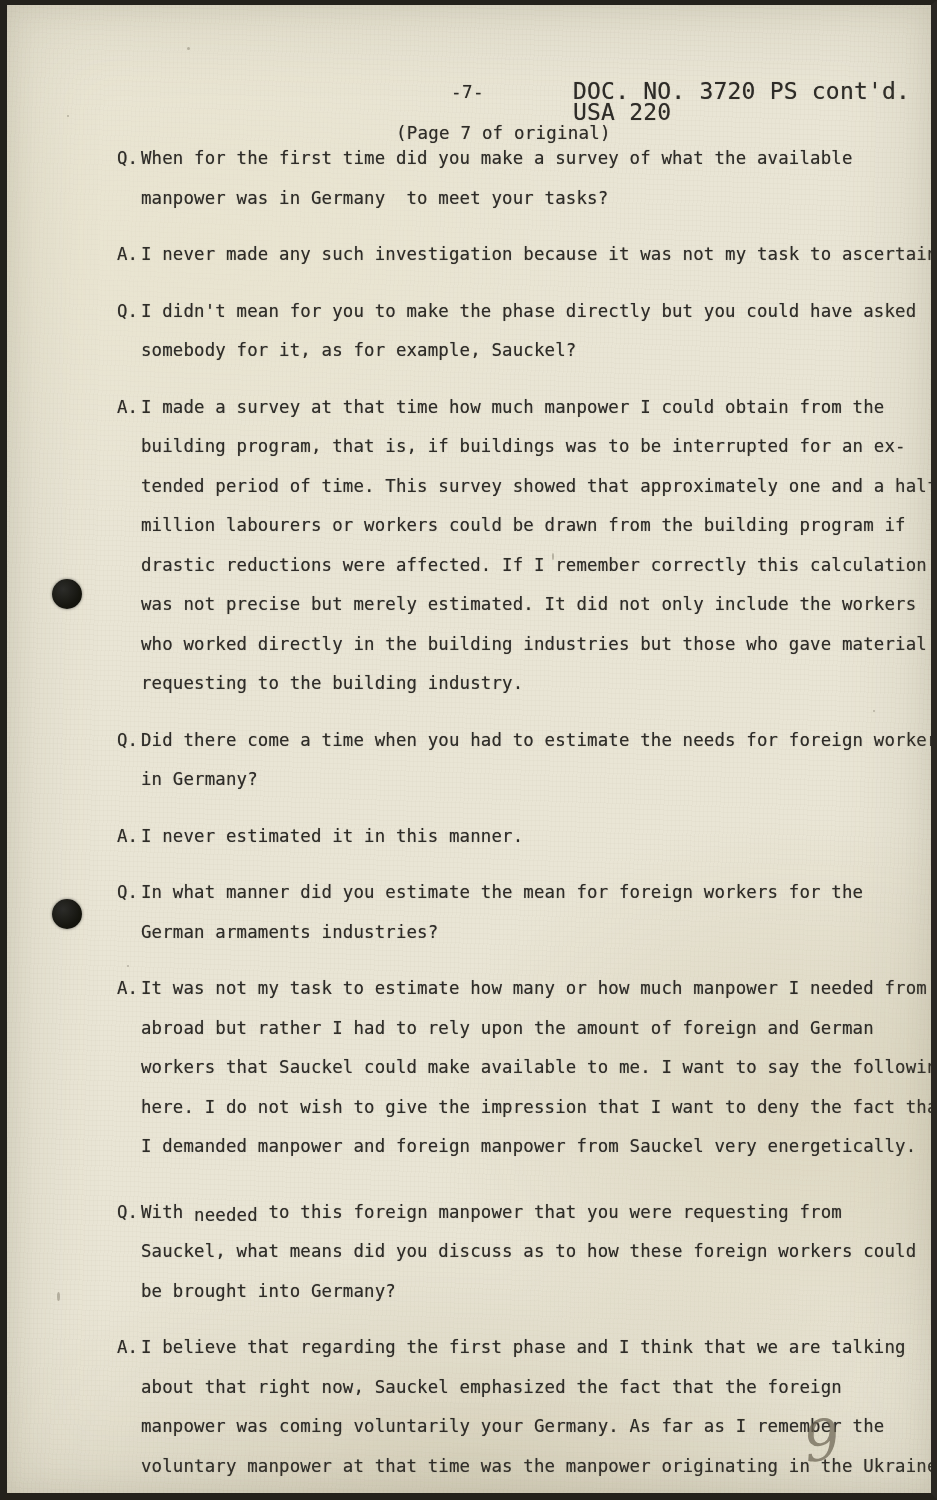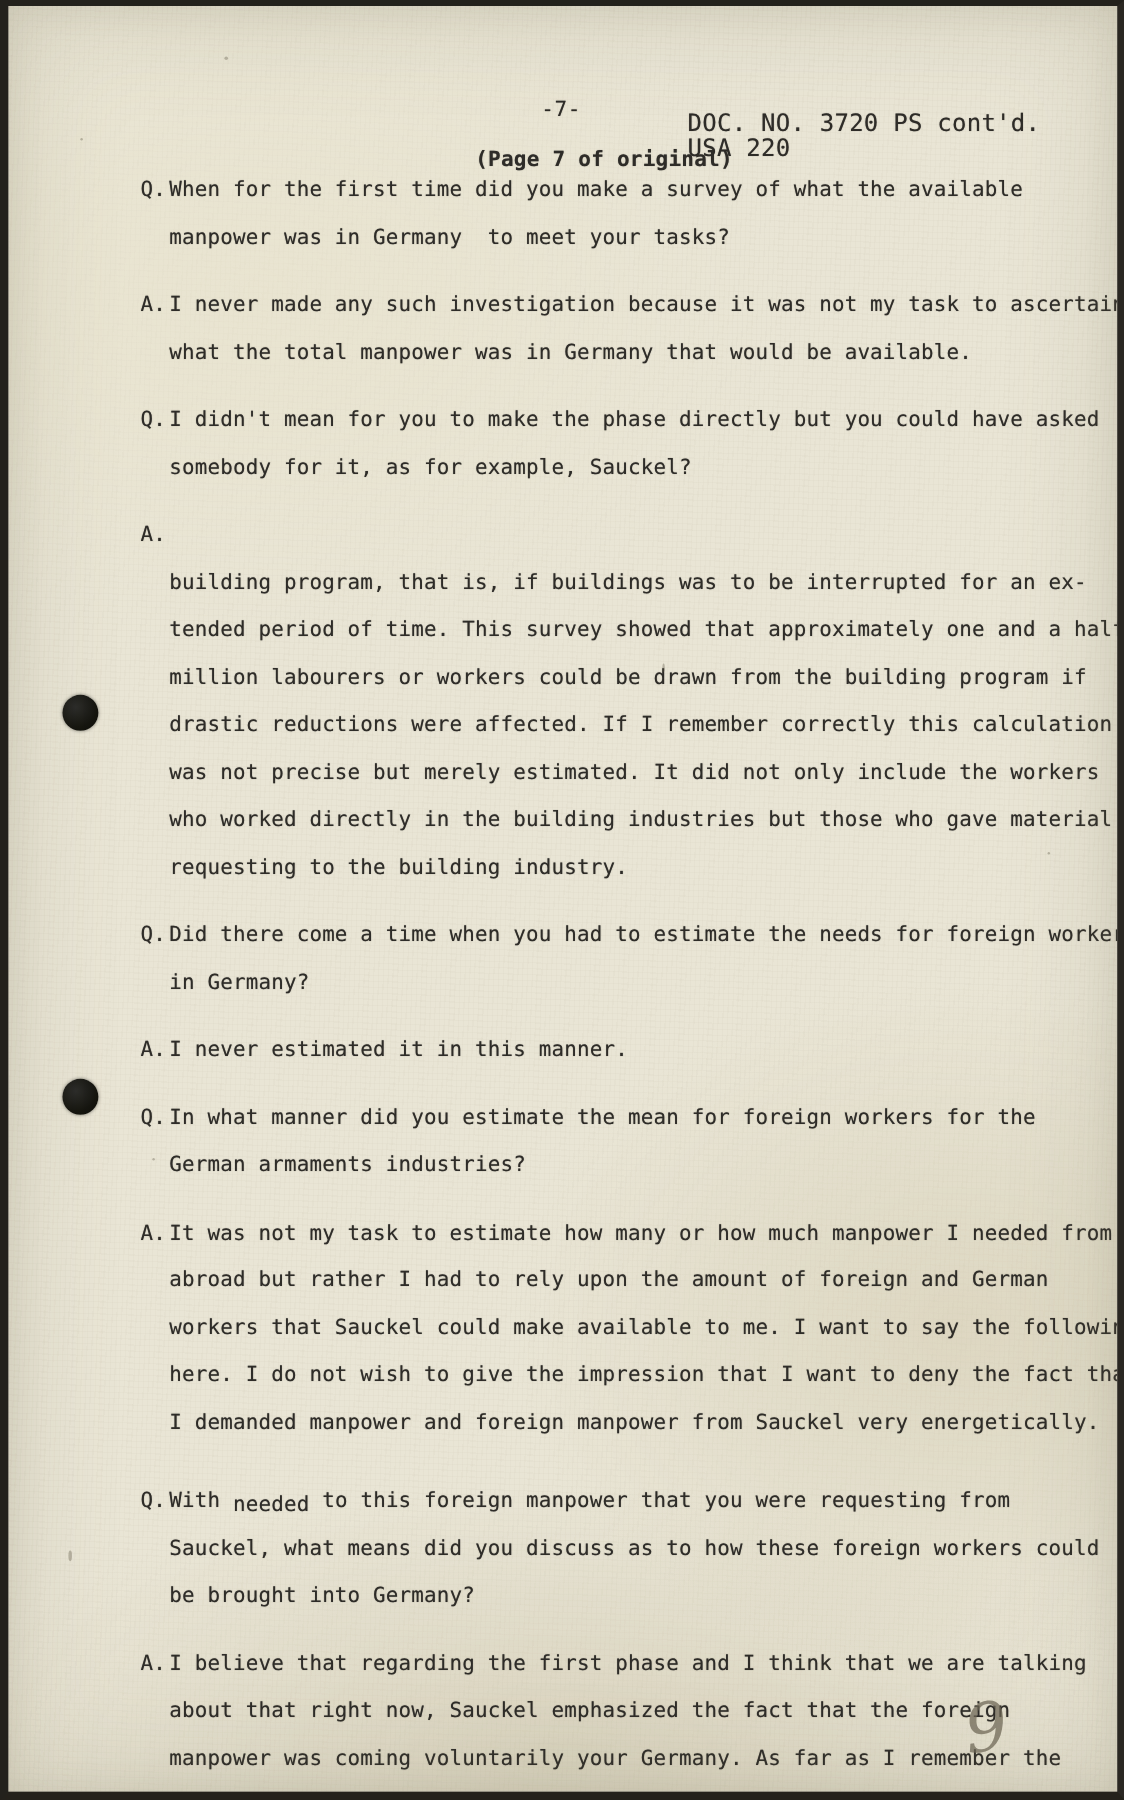--- a/index.html
+++ b/index.html
@@ -58,33 +58,32 @@
   .page-num {
     position: absolute;
     left: 444px;
     top: 4px;
     font-size: 17.5px;
     letter-spacing: 0.5px;
   }
   .doc-ref {
     position: absolute;
     left: 566px;
-    top: 14px;
-    font-size: 20px;
+    top: 3px;
+    font-size: 23px;
     letter-spacing: 0.2px;
     line-height: 21px;
   }
   .doc-ref span { display: block; }
   .orig-note {
     position: absolute;
     left: 389px;
     top: 45px;
     font-size: 17.5px;
     letter-spacing: 0.2px;
-    font-weight: bold;
   }
 
   
   .body {
     position: absolute;
     top: 134px;
     left: 110px;
     width: 790px;
   }
   .qa {
@@ -158,28 +157,27 @@
     <div class="orig-note ink">(Page 7 of original)</div>
   </div>
 
   <div class="body ink" id="transcript-body">
       <div class="qa">
         <div class="line"><span class="marker">Q.</span><span>When for the first time did you make a survey of what the available</span></div>
         <div class="line"><span>manpower was in Germany  to meet your tasks?</span></div>
       </div>
       <div class="qa">
         <div class="line"><span class="marker">A.</span><span>I never made any such investigation because it was not my task to ascertain</span></div>
-        <div class="line"><span>what the total manpower was in Germany that would be available.</span></div>
       </div>
       <div class="qa">
         <div class="line"><span class="marker">Q.</span><span>I didn't mean for you to make the phase directly but you could have asked</span></div>
         <div class="line"><span>somebody for it, as for example, Sauckel?</span></div>
       </div>
       <div class="qa">
-        <div class="line"><span class="marker">A.</span></div>
+        <div class="line"><span class="marker">A.</span><span>I made a survey at that time how much manpower I could obtain from the</span></div>
         <div class="line"><span>building program, that is, if buildings was to be interrupted for an ex-</span></div>
         <div class="line"><span>tended period of time. This survey showed that approximately one and a half</span></div>
         <div class="line"><span>million labourers or workers could be drawn from the building program if</span></div>
         <div class="line"><span>drastic reductions were affected. If I remember correctly this calculation</span></div>
         <div class="line"><span>was not precise but merely estimated. It did not only include the workers</span></div>
         <div class="line"><span>who worked directly in the building industries but those who gave material</span></div>
         <div class="line"><span>requesting to the building industry.</span></div>
       </div>
       <div class="qa">
         <div class="line"><span class="marker">Q.</span><span>Did there come a time when you had to estimate the needs for foreign workers</span></div>

